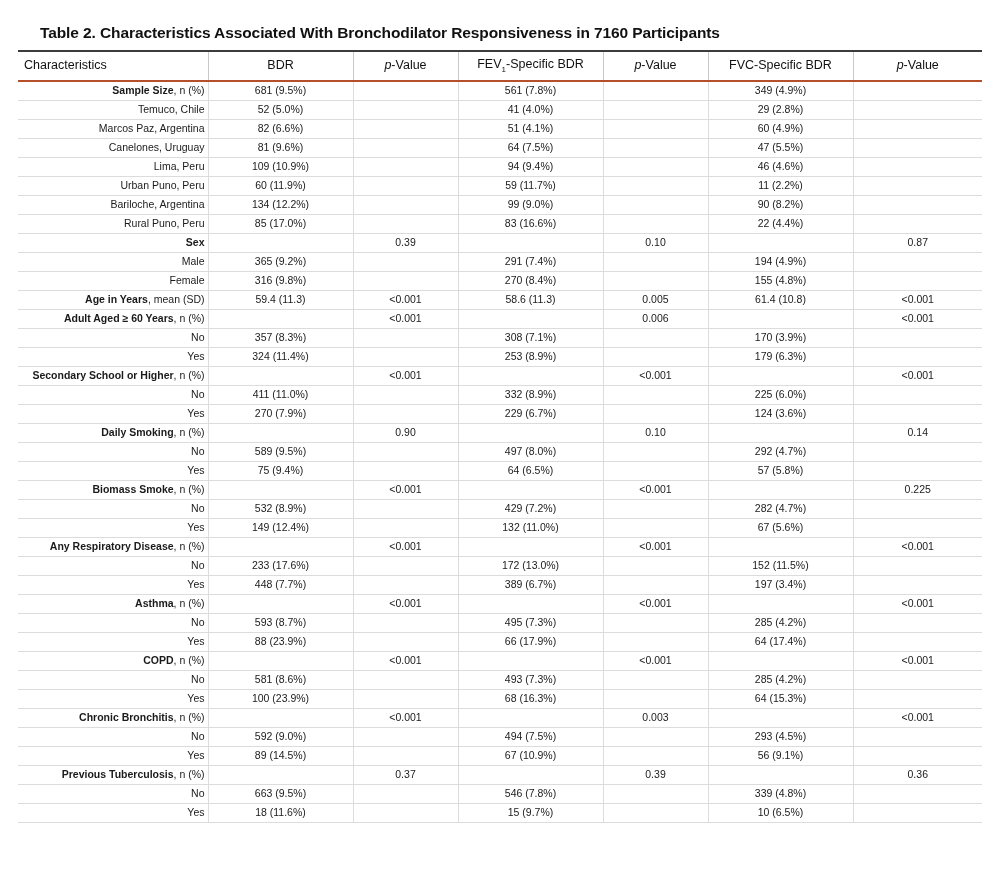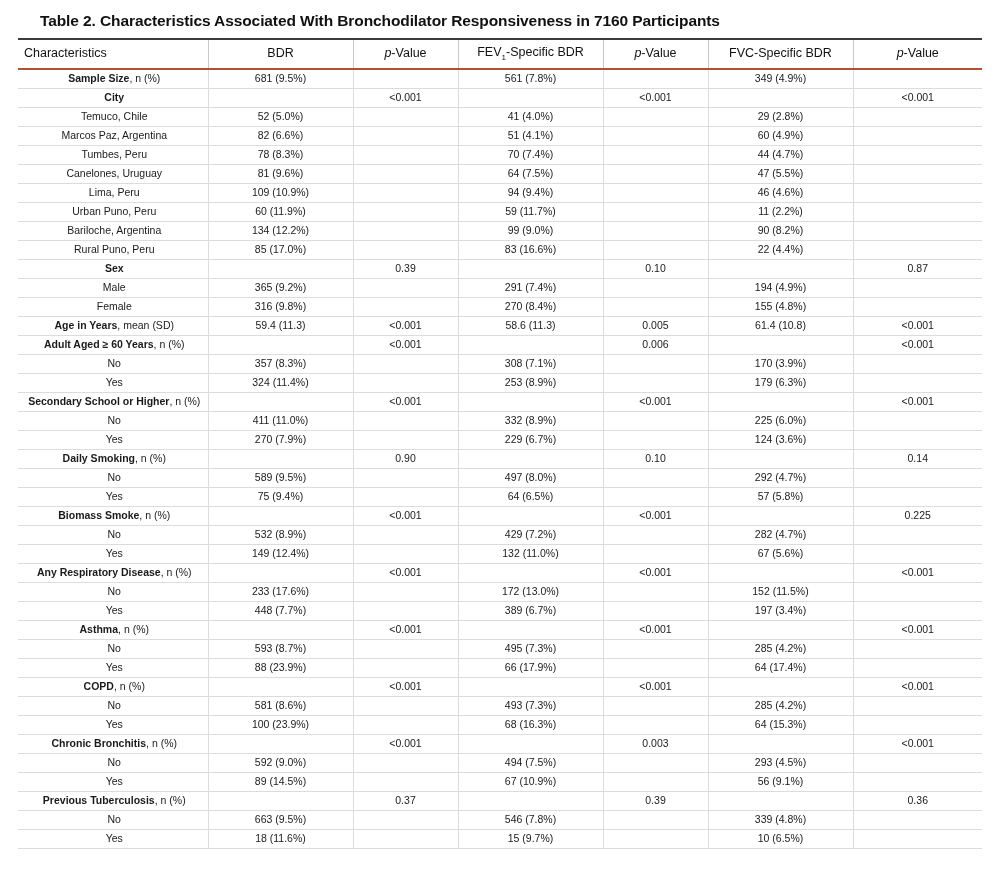--- a/index.html
+++ b/index.html
@@ -11,21 +11,21 @@
     width: 1000px;
     height: 882px;
     font-family: "Liberation Sans", sans-serif;
     color: #1a1a1a;
   }
   .page {
     position: relative;
     width: 1000px;
     height: 882px;
     box-sizing: border-box;
-    padding: 4px 18px;
+    padding: 16px 18px;
     border-radius: 6px;
   }
   .title {
     font-size: 15.5px;
     font-weight: bold;
     color: #111;
     padding: 8px 0 8px 22px;
     letter-spacing: -0.1px;
   }
   .rule-top {
@@ -60,21 +60,21 @@
   tbody td {
     padding: 2.5px 3px;
     border-bottom: 1px solid #dcdcdc;
     border-right: 1px solid #dcdcdc;
     vertical-align: top;
     line-height: 1.15;
     height: 13px;
   }
   tbody td:last-child { border-right: none; }
   td.label {
-    text-align: center;
+    text-align: right;
     padding-left: 6px;
     white-space: nowrap;
   }
   td.num { text-align: center; }
   td.pval { text-align: center; }
   .bold { font-weight: bold; }
   .indent { padding-left: 24px; margin-top: 8px; }
   sub { font-size: 8px; }
   sup { font-size: 8px; }
 </style>
@@ -126,53 +126,35 @@
         <tr>
           <td class="label"><span class="bold">Sample Size</span>, n (%)</td>
           <td class="num">681 (9.5%)</td>
           <td class="pval"></td>
           <td class="num">561 (7.8%)</td>
           <td class="pval"></td>
           <td class="num">349 (4.9%)</td>
           <td class="pval"></td>
         </tr>
         <tr>
-          <td class="label bold">City</td>
-          <td class="num"></td>
-          <td class="pval">&lt;0.001</td>
-          <td class="num"></td>
-          <td class="pval">&lt;0.001</td>
-          <td class="num"></td>
-          <td class="pval">&lt;0.001</td>
-        </tr>
-        <tr>
           <td class="label indent">Temuco, Chile</td>
           <td class="num">52 (5.0%)</td>
           <td class="pval"></td>
           <td class="num">41 (4.0%)</td>
           <td class="pval"></td>
           <td class="num">29 (2.8%)</td>
           <td class="pval"></td>
         </tr>
         <tr>
           <td class="label indent">Marcos Paz, Argentina</td>
           <td class="num">82 (6.6%)</td>
           <td class="pval"></td>
           <td class="num">51 (4.1%)</td>
           <td class="pval"></td>
           <td class="num">60 (4.9%)</td>
-          <td class="pval"></td>
-        </tr>
-        <tr>
-          <td class="label indent">Tumbes, Peru</td>
-          <td class="num">78 (8.3%)</td>
-          <td class="pval"></td>
-          <td class="num">70 (7.4%)</td>
-          <td class="pval"></td>
-          <td class="num">44 (4.7%)</td>
           <td class="pval"></td>
         </tr>
         <tr>
           <td class="label indent">Canelones, Uruguay</td>
           <td class="num">81 (9.6%)</td>
           <td class="pval"></td>
           <td class="num">64 (7.5%)</td>
           <td class="pval"></td>
           <td class="num">47 (5.5%)</td>
           <td class="pval"></td>

